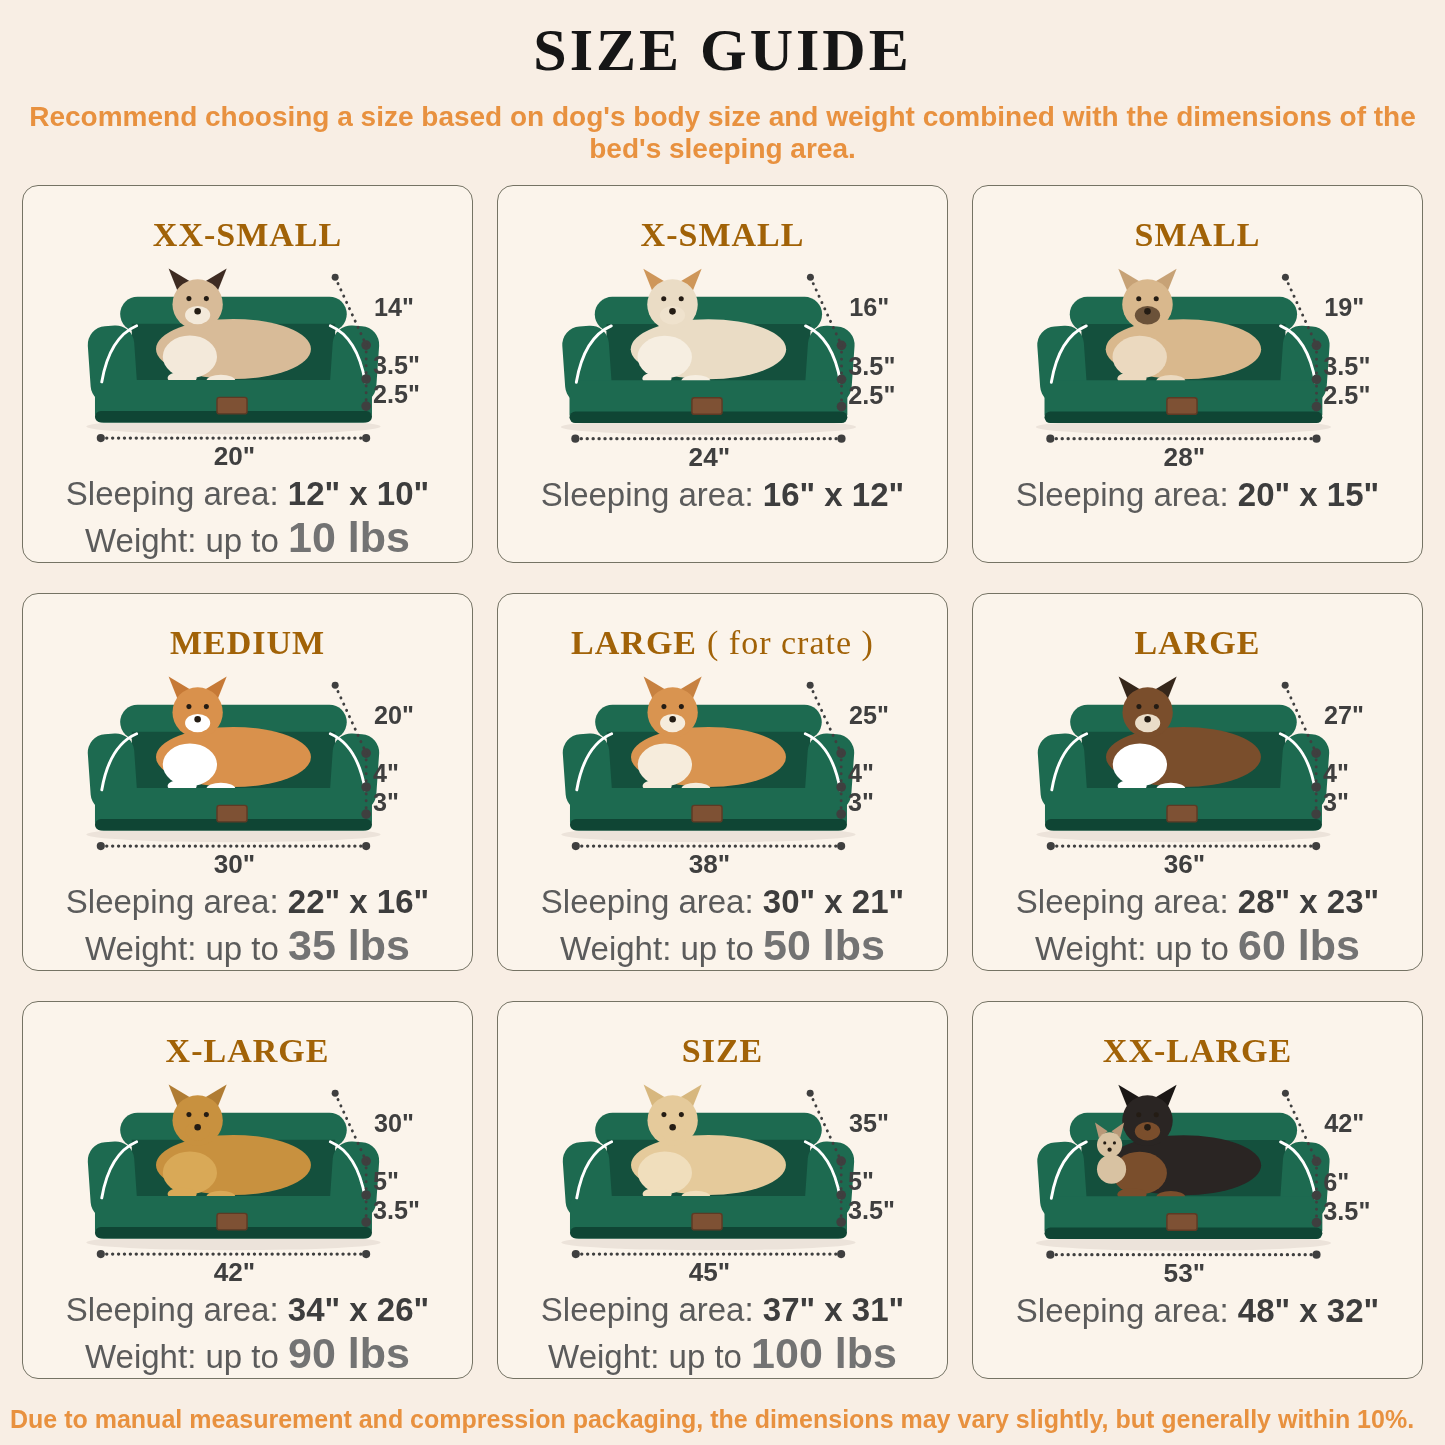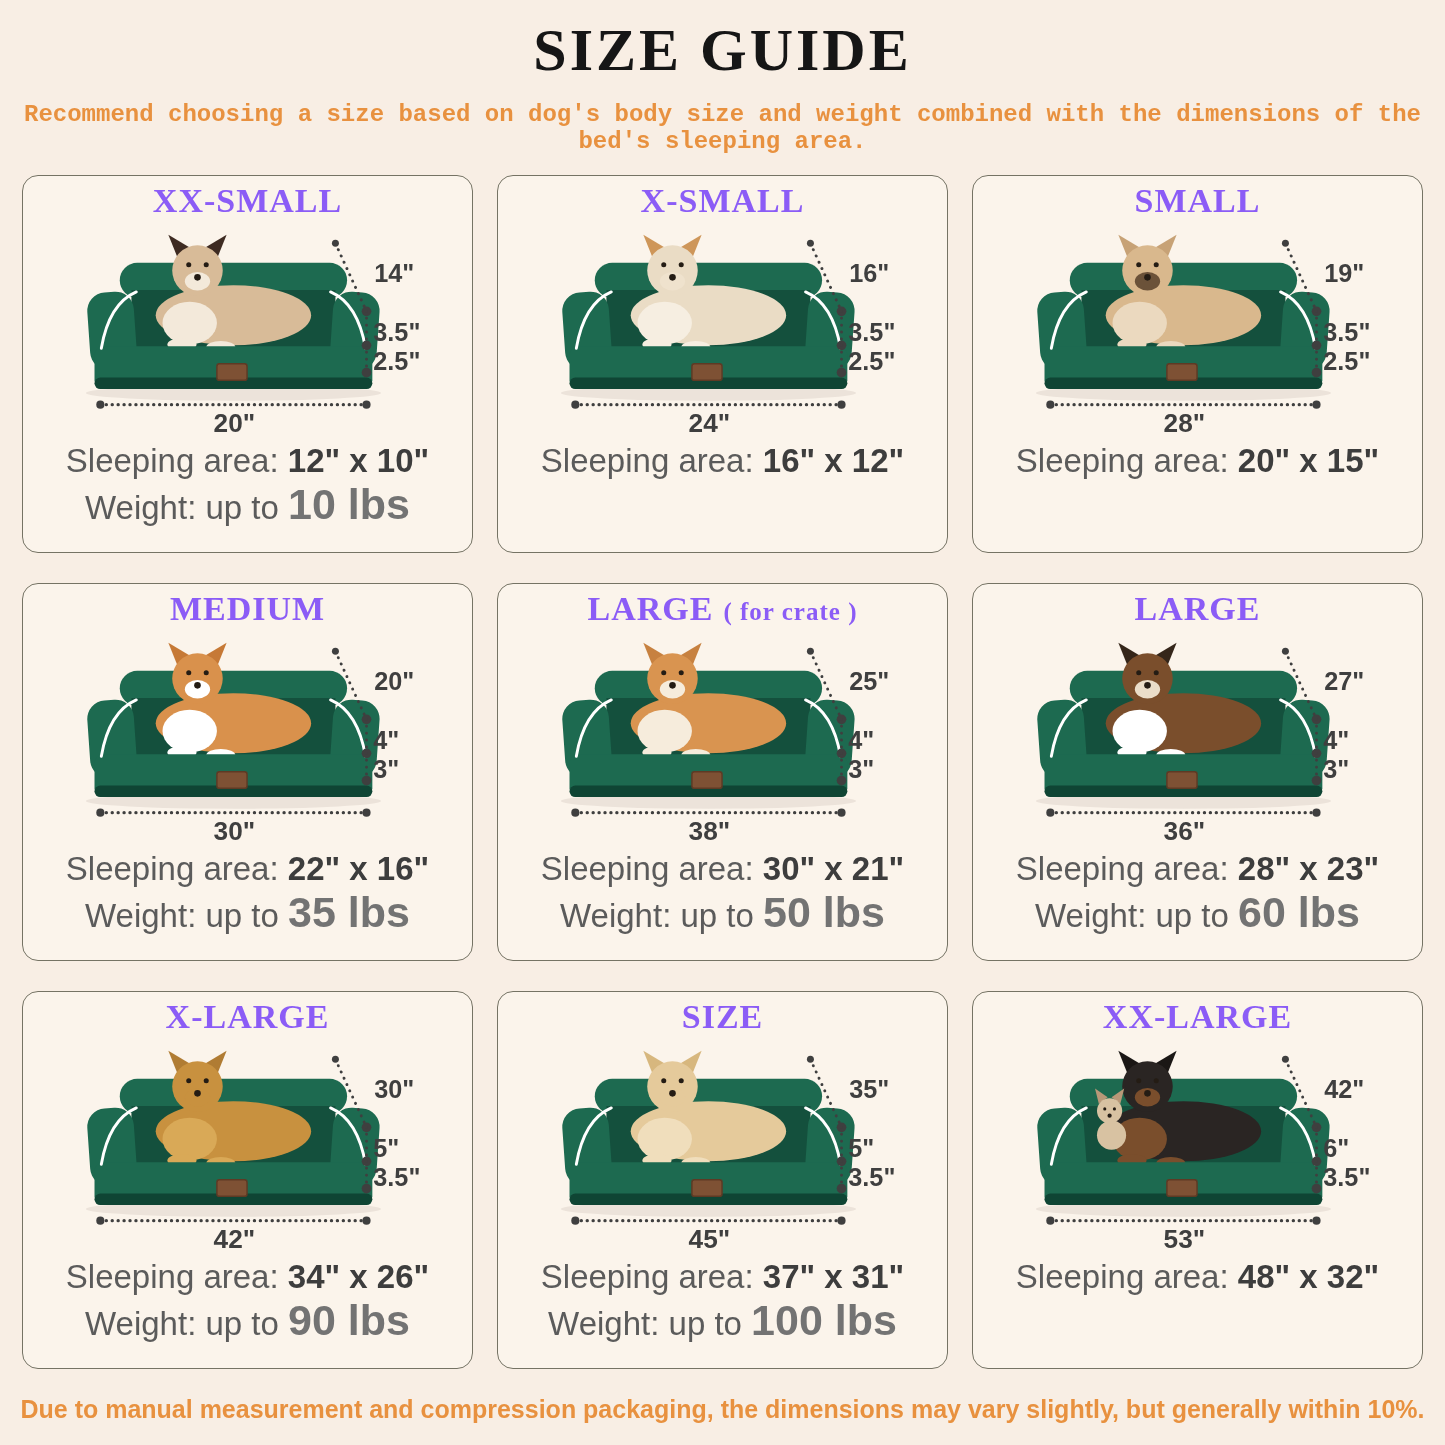--- a/index.html
+++ b/index.html
@@ -9,44 +9,44 @@
     font-family:"Liberation Sans","DejaVu Sans",sans-serif;
     -webkit-font-smoothing:antialiased;
   }
   .page-title{
     margin:16px 0 5px;text-align:center;
     font-family:"Liberation Serif","DejaVu Serif",serif;
     font-weight:700;font-size:60px;letter-spacing:3px;color:#161616;
   }
   .page-subtitle{
     margin:16px 10px 20px;text-align:center;
-    font-weight:700;font-size:24px;color:#E8913F;font-family:Liberation Mono, monospace;
+    font-weight:700;font-size:28px;color:#E8913F;
   }
   .grid{
     margin:0 22px;
     display:grid;
     grid-template-columns:repeat(3,1fr);
     grid-auto-rows:378px;
     column-gap:24px;row-gap:30px;
   }
   .card{
     box-sizing:border-box;
     background:#FBF4EB;
     border:1.5px solid #757364;
     border-radius:16px;
     display:flex;flex-direction:column;align-items:center;
     overflow:hidden;
   }
   .card-title{
-    margin-top:4px;height:42px;line-height:42px;text-align:center;
+    margin-top:28px;height:42px;line-height:42px;text-align:center;
     font-family:"Liberation Serif","DejaVu Serif",serif;
-    font-weight:700;font-size:34px;letter-spacing:1px;color:#8b5cf6;
+    font-weight:700;font-size:34px;letter-spacing:1px;color:#a16207;
     white-space:nowrap;
   }
-  .card-title .note{font-size:25px;font-weight:700;text-align:right;}
+  .card-title .note{font-size:34px;font-weight:400;text-align:right;}
   .card-title .note:not(:empty){margin-left:10px;}
   .bed-svg{display:block;width:408px;height:auto;margin-top:0;}
   .bed-svg text{
     font-family:"Liberation Sans","DejaVu Sans",sans-serif;
     font-weight:700;font-size:26px;fill:#3F3F3F;
   }
   .bed-svg text.width-label{font-size:27px;text-anchor:middle;}
   .dim-line{stroke:#3F3F3F;stroke-width:3;stroke-linecap:round;stroke-dasharray:0.1 7;fill:none;}
   .dim-line.wide{stroke-width:3.4;stroke-dasharray:0.1 6;}
   .dim-dot{fill:#3F3F3F;}
@@ -54,21 +54,21 @@
     margin-top:4px;text-align:center;
     font-size:33px;color:#5B5B5B;white-space:nowrap;
   }
   .sleep-line b,.weight-line b{font-weight:700;color:#3D3D3D;}
   .weight-line{
     margin-top:0;text-align:center;
     font-size:33px;color:#5B5B5B;white-space:nowrap;
   }
   .weight-line b.orange{font-size:43px;color:#737373;}
   .page-footer{
-    margin:26px 10px 0;text-align:center;
+    margin:26px 10px 0;text-align:left;
     font-weight:700;font-size:25px;color:#E8913F;
   }
   .companion{display:none;}
 </style>
 </head>
 <body>
 
 <div>
   <h1 class="page-title">SIZE GUIDE</h1>
   <p class="page-subtitle">Recommend choosing a size based on dog's body size and weight combined with the dimensions of the bed's sleeping area.</p>

